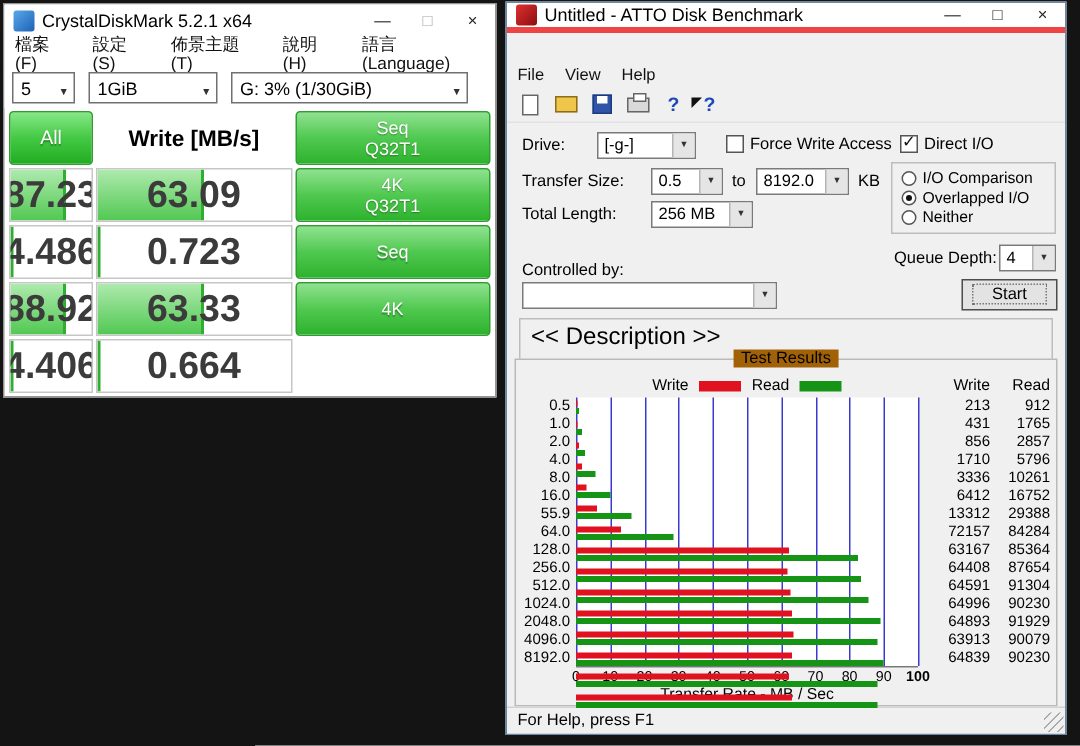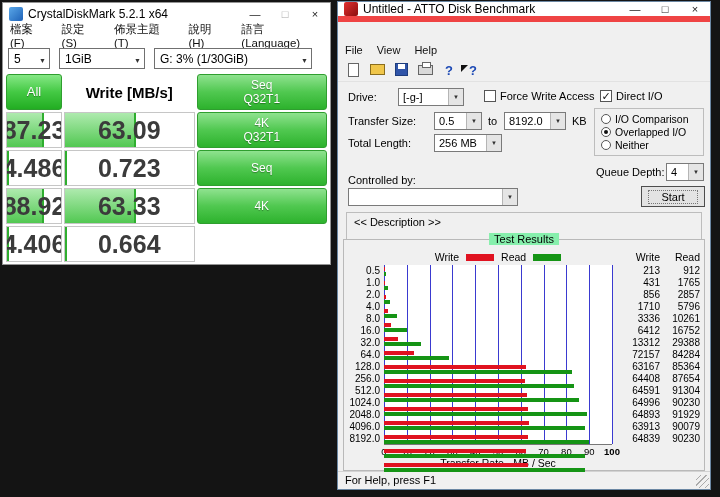--- a/index.html
+++ b/index.html
@@ -25,21 +25,21 @@
   .cdm-grid{display:grid;grid-template-columns:56px 1fr 1fr;grid-auto-rows:36px;gap:2px;margin:2px 3px;}
   .cdm-header{display:flex;align-items:center;justify-content:center;font-weight:bold;font-size:15px;color:#000;}
   .cdm-btn{border:1px solid #2f9e2f;border-radius:3px;background:linear-gradient(180deg,#8fe28f 0%,#50c850 50%,#2db22d 100%);color:#fff;font-weight:normal;font-size:12px;display:flex;flex-direction:column;align-items:center;justify-content:center;line-height:14px;text-shadow:0 1px 1px rgba(0,0,0,.35);cursor:pointer;}
   .cdm-btn.all{font-size:13px;background:linear-gradient(180deg,#86e886 0%,#44c944 50%,#22ad22 100%);}
   .cdm-cell{position:relative;border:1px solid #c6c6c6;background:#fff;display:flex;align-items:center;justify-content:center;overflow:hidden;}
   .cdm-fill{position:absolute;left:0;top:0;bottom:0;background:linear-gradient(180deg,#aeeaae 0%,#52c852 100%);border-right:2px solid #2fae2f;}
   .cdm-num{position:relative;font-size:25px;font-weight:bold;color:#3b3b3b;}
 
   
   #atto-window{left:337px;top:1px;width:374px;height:489px;border:1px solid #6b87a3;background:#f0f0f0;display:flex;flex-direction:column;}
-  #atto-titlebar{border-bottom:6px solid #ef4444;}
+  #atto-titlebar{border-bottom:4px solid #ef4444;}
   .atto-app-icon{width:14px;height:14px;border-radius:2px;background:linear-gradient(135deg,#e03030,#8c0e0e);display:inline-block;}
   #atto-menu{height:18px;background:#f0f0f0;font-size:11px;margin-top:20px;}
   .atto-toolbar{height:26px;display:flex;align-items:center;gap:2px;padding:0 4px;background:#f0f0f0;border-bottom:1px solid #e2e2e2;}
   .tool-btn{width:22px;height:22px;display:flex;align-items:center;justify-content:center;cursor:pointer;}
   .tool-icon.new{width:11px;height:14px;background:#fff;border:1px solid #666;}
   .tool-icon.open{width:15px;height:11px;background:#f0c64a;border:1px solid #8a6d1d;}
   .tool-icon.save{width:13px;height:13px;background:#2f54a8;border:1px solid #1d3c7d;position:relative;}
   .tool-icon.save::after{content:"";position:absolute;left:2px;top:0;width:7px;height:5px;background:#fff;}
   .tool-icon.printer{width:15px;height:10px;background:#d9d9d9;border:1px solid #666;position:relative;}
   .tool-icon.printer::after{content:"";position:absolute;left:3px;top:-4px;width:7px;height:4px;background:#fff;border:1px solid #666;}
@@ -57,23 +57,23 @@
   .cbox{width:12px;height:12px;border:1px solid #555;background:#fff;display:flex;align-items:center;justify-content:center;}
   .cmark{font-size:11px;line-height:11px;color:#111;font-weight:bold;}
   .radio-group{position:absolute;border:1px solid #bdbdbd;padding:3px 6px;display:flex;flex-direction:column;justify-content:space-around;}
   .radio-row{display:flex;align-items:center;gap:4px;cursor:pointer;}
   .radio-circle{width:10px;height:10px;border:1px solid #555;border-radius:50%;background:#fff;position:relative;}
   .radio-circle.sel::after{content:"";position:absolute;left:2px;top:2px;width:4px;height:4px;border-radius:50%;background:#111;}
   .radio-lbl{font-size:10.5px;}
   .start-btn{position:absolute;width:64px;height:21px;background:#e3e3e3;border:1px solid #4d4d4d;display:flex;align-items:center;justify-content:center;font-family:inherit;cursor:pointer;}
   .start-inner{font-size:11px;border:1px dotted #777;padding:0 12px;}
   .desc-box{position:absolute;border:1px solid #bdbdbd;}
-  .desc-text{position:absolute;left:7px;top:3px;font-size:11px;}
+  .desc-text{position:absolute;left:7px;top:3px;font-size:16px;}
   .results-group{position:relative;margin:6px 5px 0;height:232px;border:1px solid #b9b9b9;padding:10px 4px 0;background:#f0f0f0;}
-  .group-title{position:absolute;top:-7px;left:50%;transform:translateX(-50%);background:#86efac;padding:0 5px;font-size:11px;}
+  .group-title{position:absolute;top:-7px;left:50%;transform:translateX(-50%);background:#a16207;padding:0 5px;font-size:11px;}
   .legend-row{display:flex;align-items:center;height:15px;font-size:10.5px;}
   .sp36{width:36px;}.sp48{width:48px;}.sp40{width:40px;}
   .legend-center{flex:1;display:flex;align-items:center;justify-content:center;gap:7px;}
   .swatch{width:28px;height:7px;}
   .wcol-head{width:48px;text-align:right;}
   .rcol-head{width:40px;text-align:right;}
   .chart-body{display:flex;}
   .ylabels{width:36px;}
   .ylab{height:12px;line-height:12px;font-size:10px;text-align:right;padding-right:4px;}
   .plot{flex:1;position:relative;height:180px;background:#fff;border-bottom:1px solid #777;}
@@ -308,21 +308,21 @@
         <span class="rcol-head">Read</span>
       </div>
       <div class="chart-body">
         <div class="ylabels" id="chart-ylabels">
             <div class="ylab">0.5</div>
             <div class="ylab">1.0</div>
             <div class="ylab">2.0</div>
             <div class="ylab">4.0</div>
             <div class="ylab">8.0</div>
             <div class="ylab">16.0</div>
-            <div class="ylab">32.0</div>
+            <div class="ylab">55.9</div>
             <div class="ylab">64.0</div>
             <div class="ylab">128.0</div>
             <div class="ylab">256.0</div>
             <div class="ylab">512.0</div>
             <div class="ylab">1024.0</div>
             <div class="ylab">2048.0</div>
             <div class="ylab">4096.0</div>
             <div class="ylab">8192.0</div>
           </div>
         <div class="plot" id="chart-plot">

